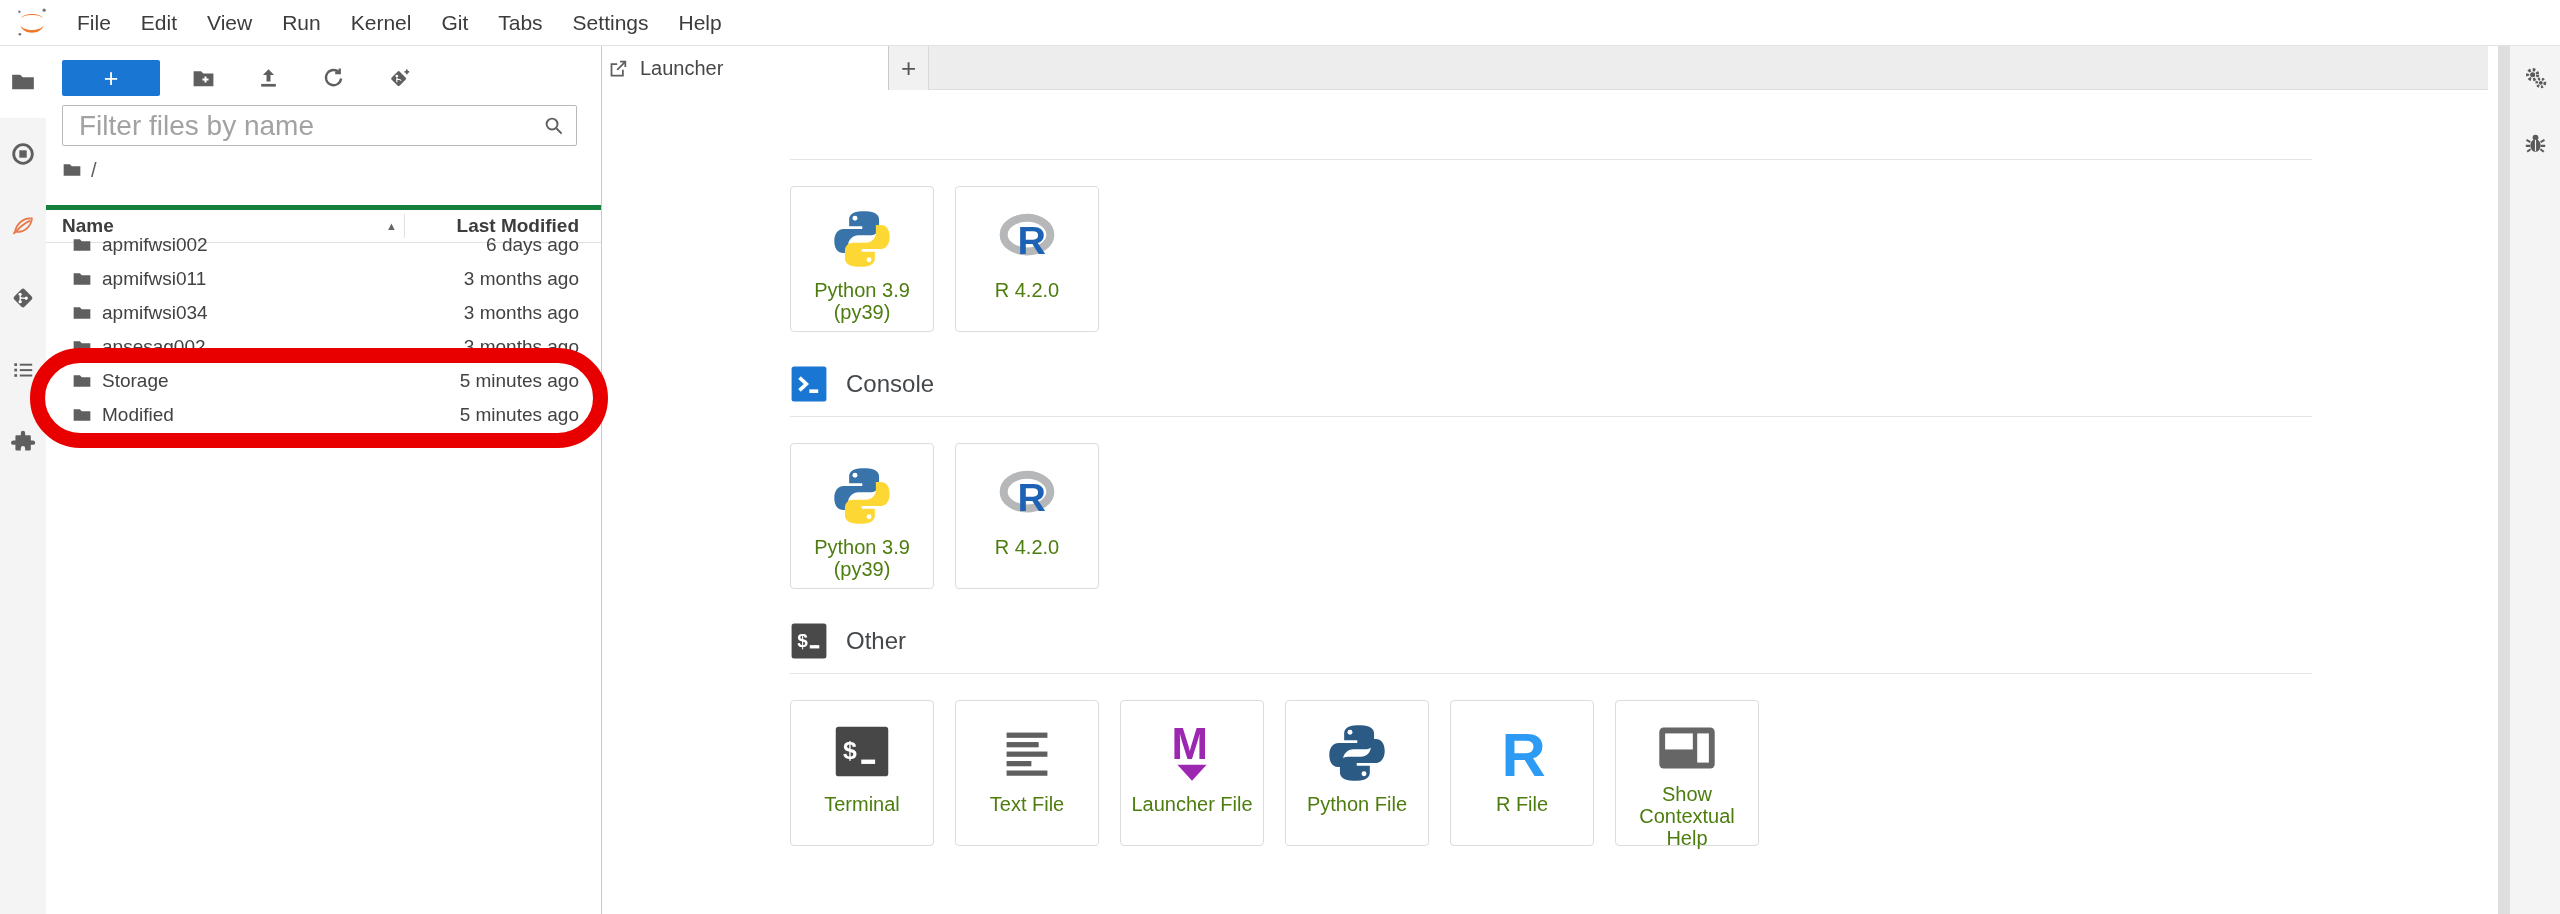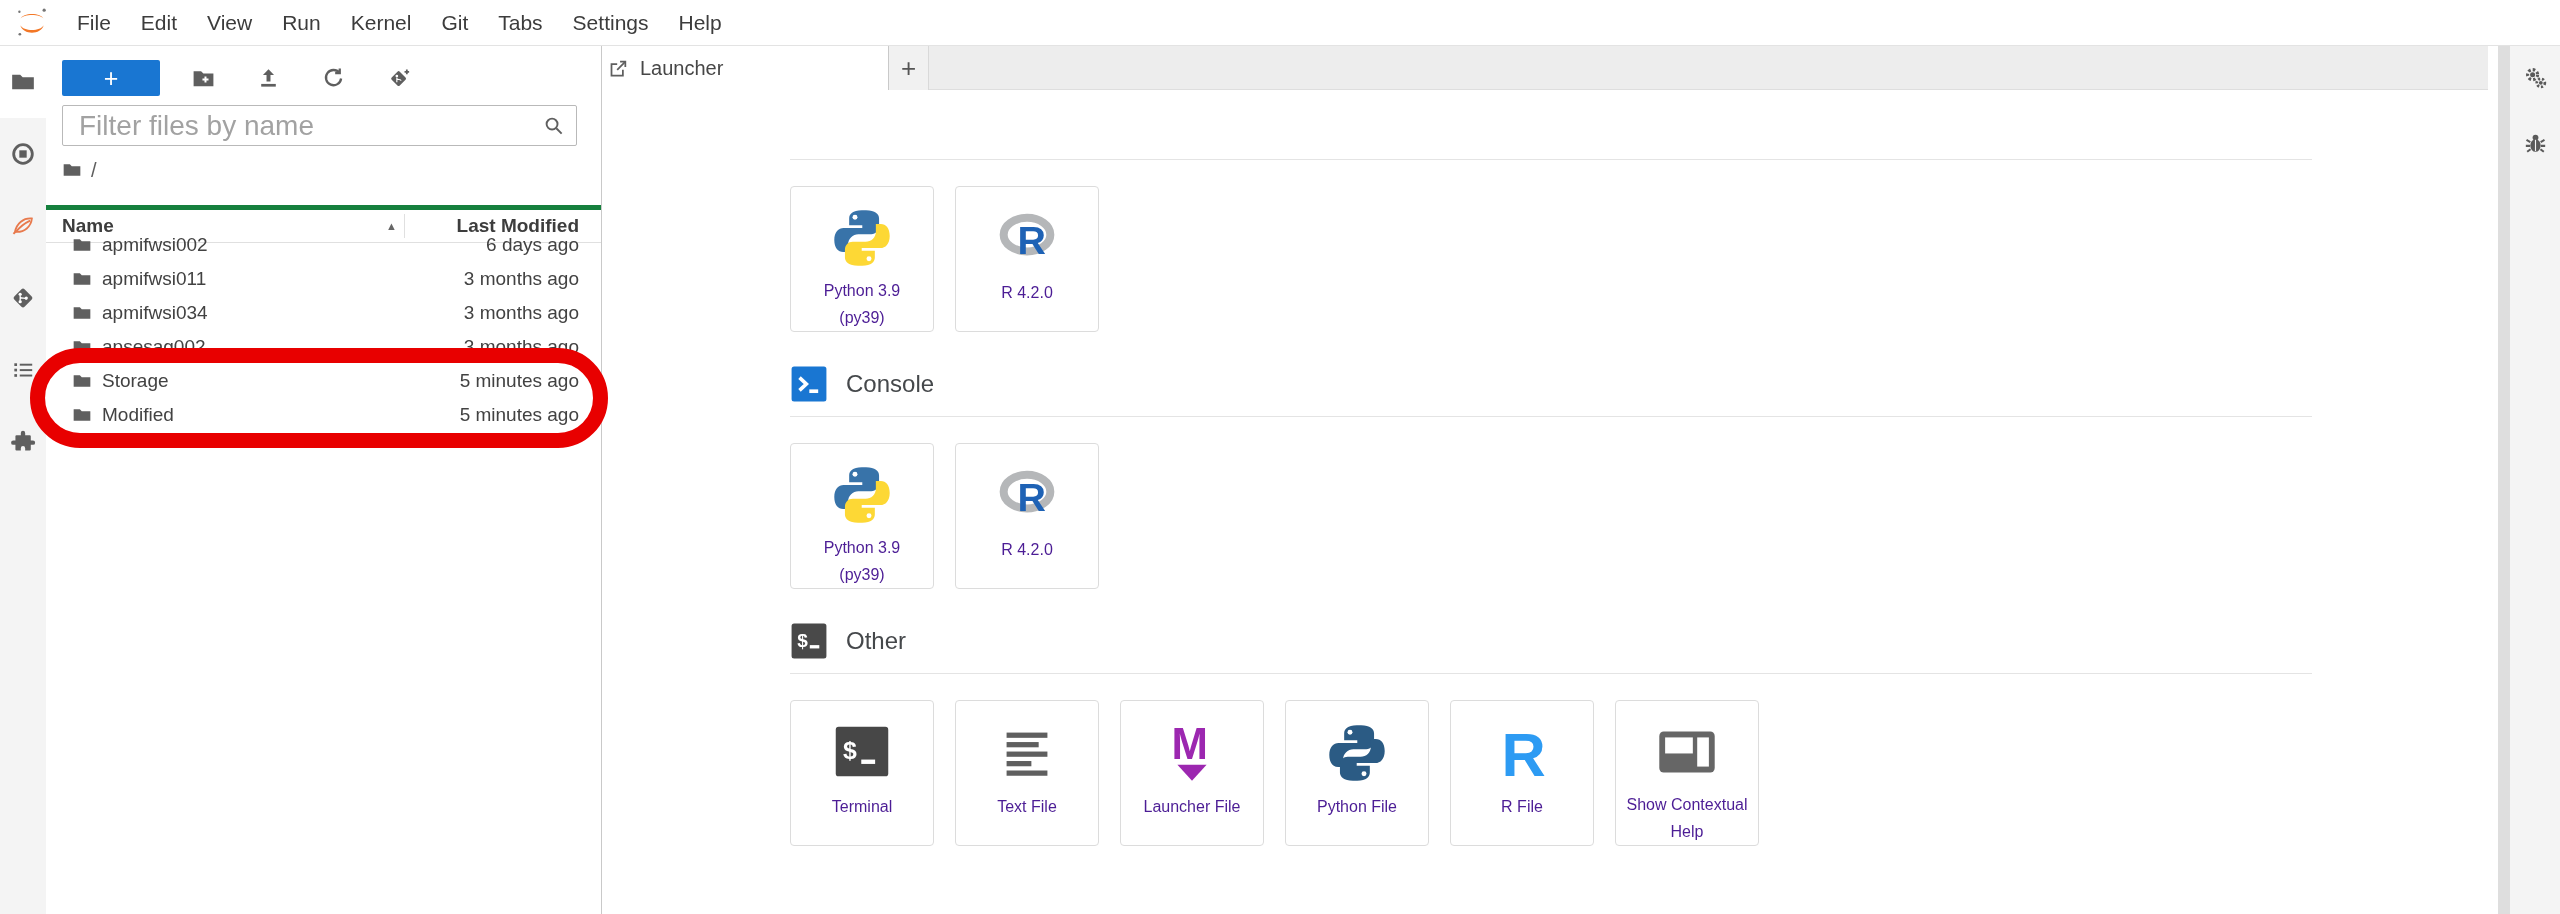--- a/index.html
+++ b/index.html
@@ -65,21 +65,21 @@
   .section-head{display:flex;align-items:center;gap:18px;height:38px;}
   .section-icon{width:38px;height:38px;display:flex;}
   .section-icon svg{width:38px;height:38px;}
   .section-title{font-size:24px;color:#45484b;}
   .section-rule{border:none;border-top:1px solid #e4e4e4;margin:13px 0 0 0;}
   .cards{display:flex;gap:21px;margin-top:26px;}
   .card{width:144px;height:146px;border:1px solid #dcdcdc;border-radius:4px;background:#fff;box-sizing:border-box;
     display:flex;flex-direction:column;align-items:center;cursor:pointer;}
   .card-icon{height:80px;margin-top:12px;display:flex;align-items:center;justify-content:center;}
   .card-icon svg{width:70px;height:70px;display:block;}
-  .card-label{font-size:16px;color:#4c1d95;text-align:center;line-height:27px;padding:0 6px;}
+  .card-label{font-size:20px;color:#4d7c0f;text-align:center;line-height:22px;padding:0 6px;}
   
   #scrollstrip{position:absolute;left:2498px;top:46px;width:12px;height:868px;background:#dedede;z-index:2;cursor:pointer;}
   #rightbar{position:absolute;left:2510px;top:46px;width:50px;height:868px;background:#f4f4f4;z-index:2;}
   .rb-item{width:50px;height:64px;display:flex;align-items:center;justify-content:center;cursor:pointer;}
   .rb-item svg{width:27px;height:27px;}
 </style>
 </head>
 <body>
 
 <div id="menubar">

